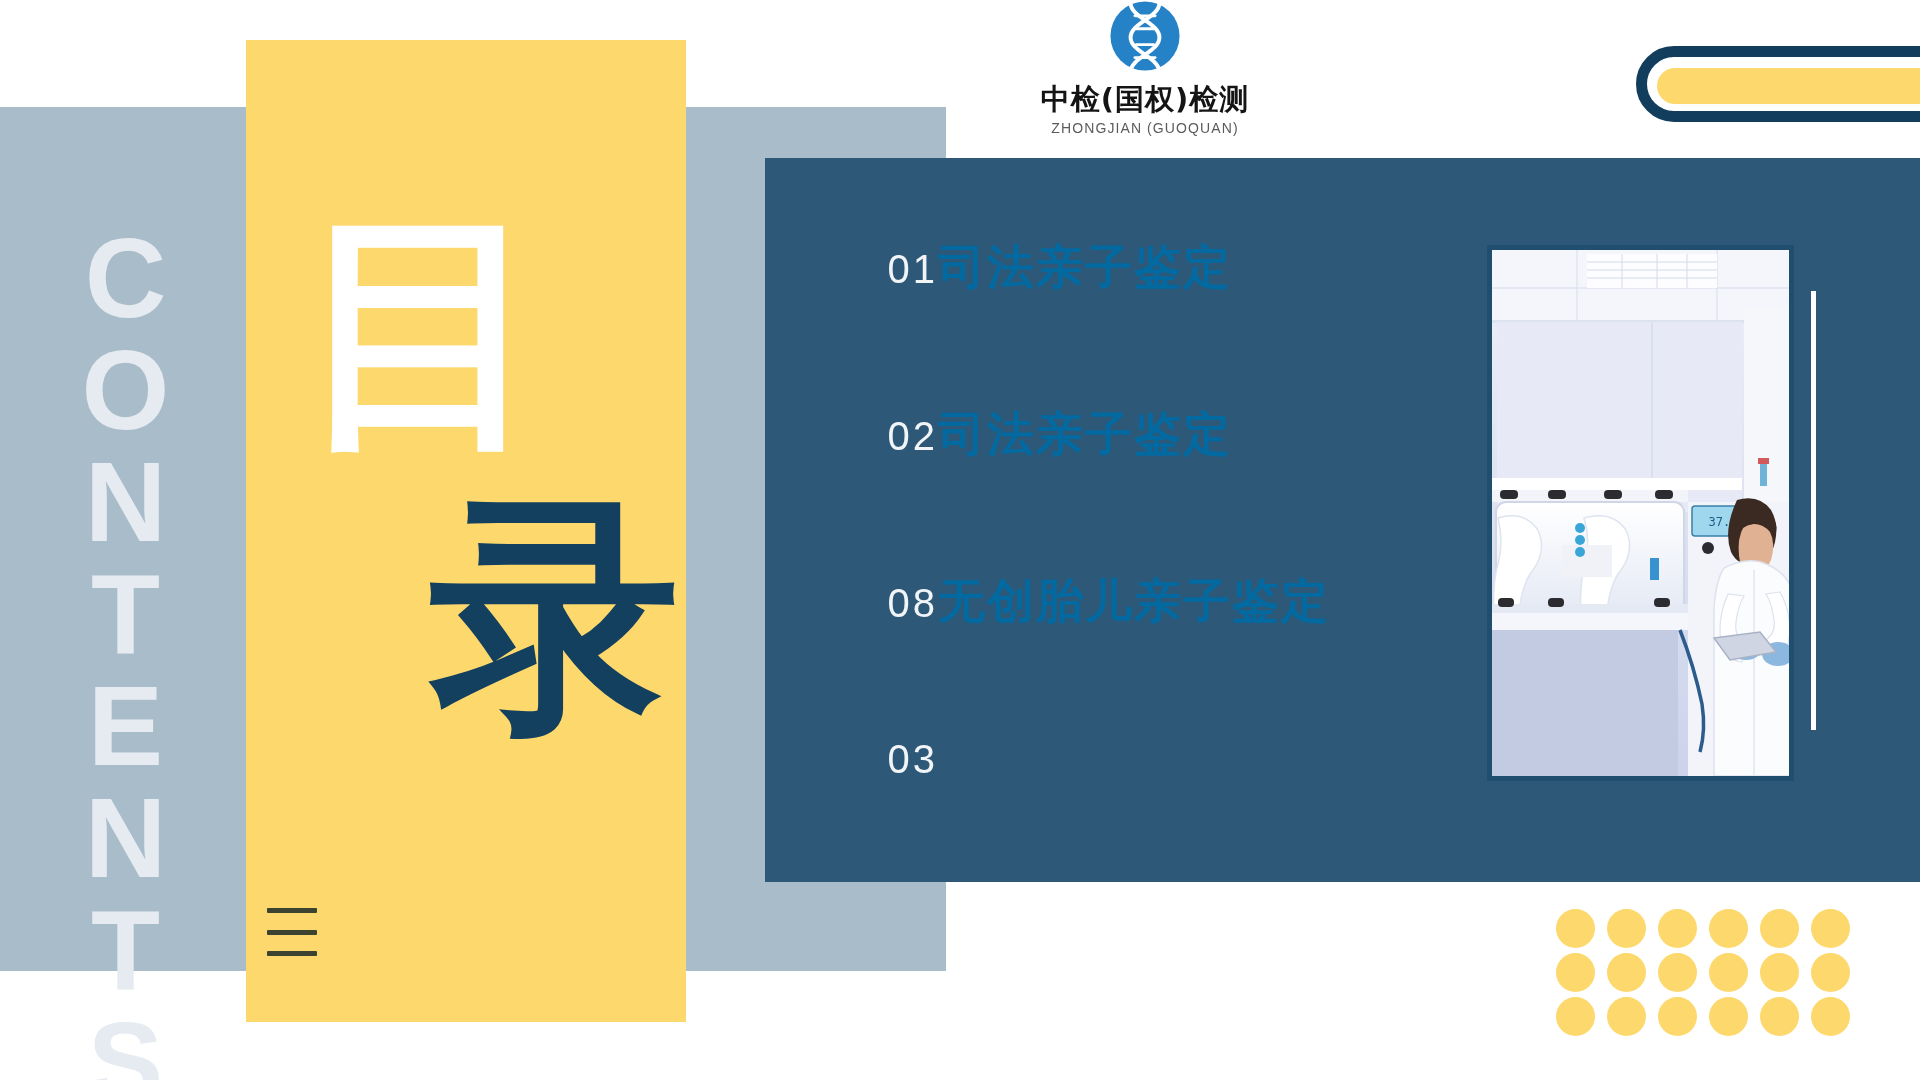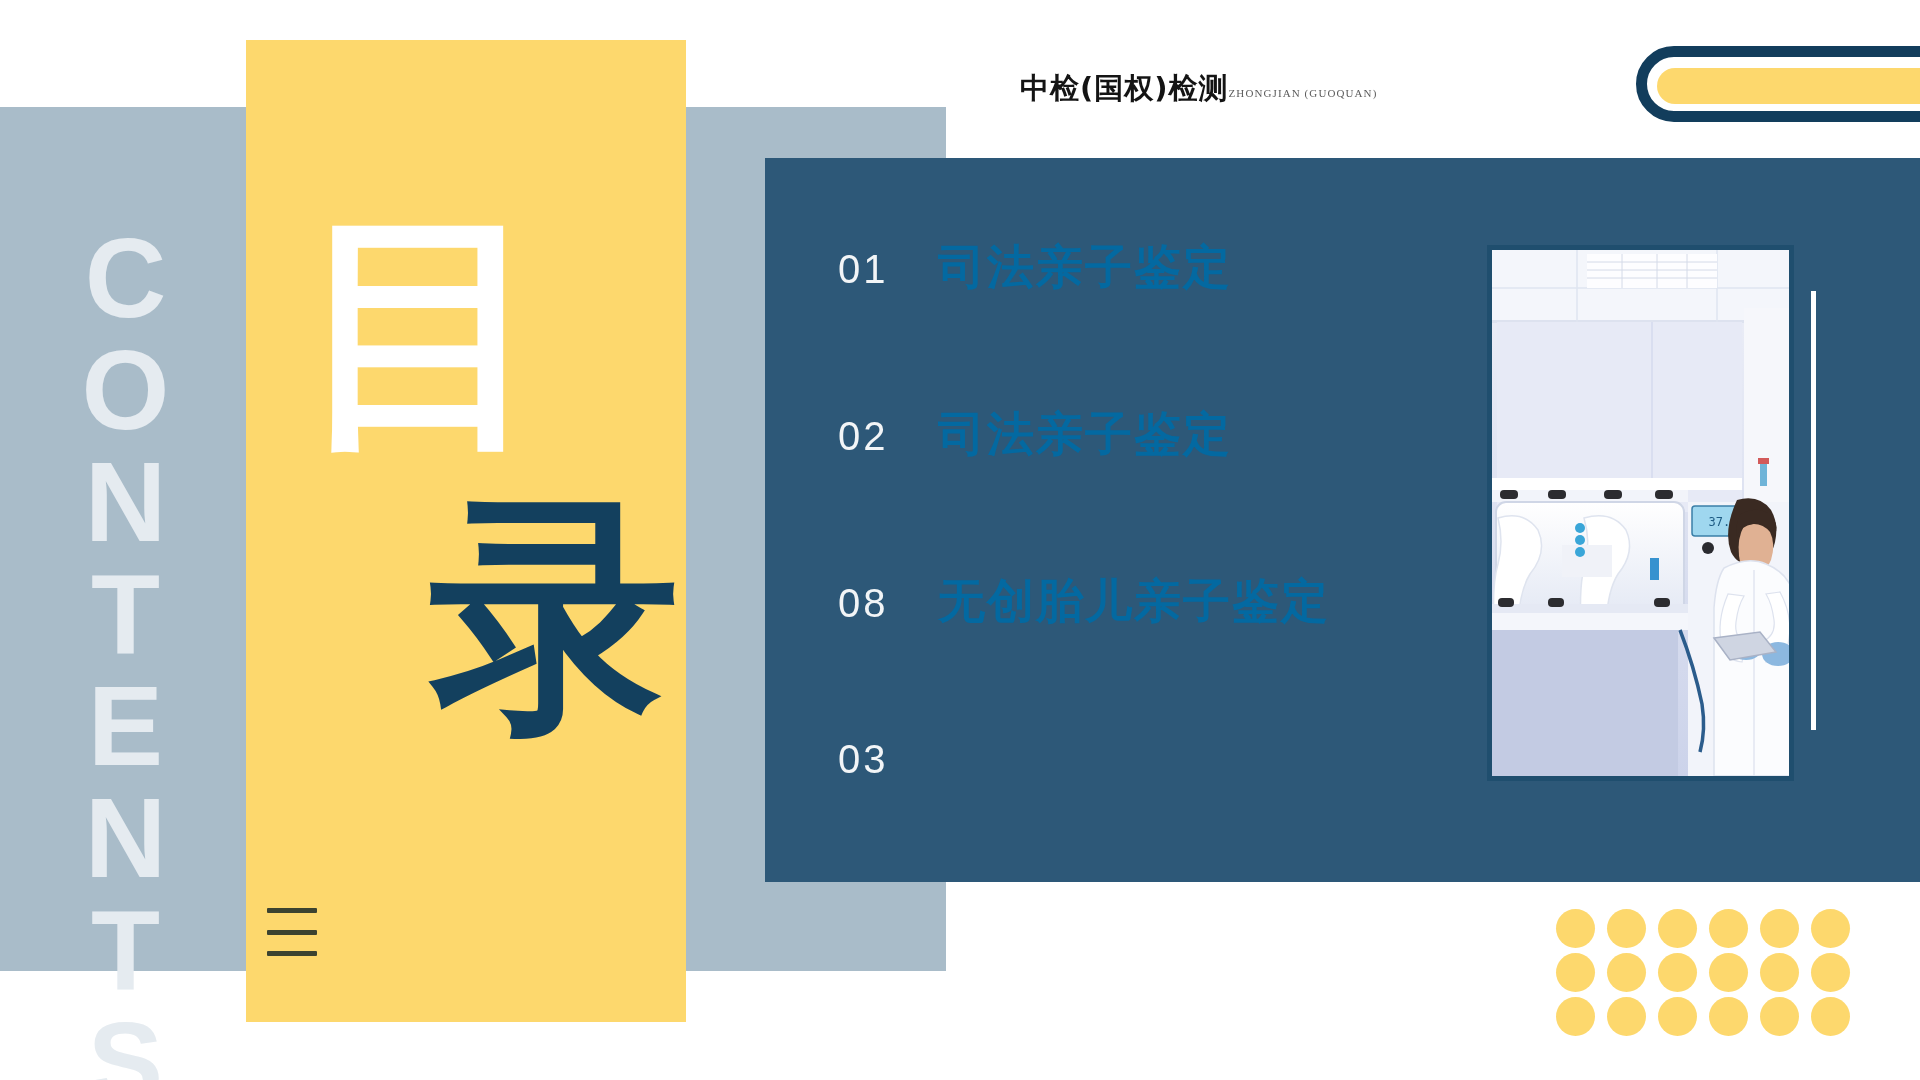--- a/index.html
+++ b/index.html
@@ -87,40 +87,40 @@
     background:#3c4330;
     border-radius:1px;
   }
 
   
   .logo {
     position:absolute;
     left:1020px; top:0px;
     width:250px; height:170px;
     display:flex;
-    flex-direction:row;
+    flex-direction:column;
     align-items:center;
   }
   .logo-mark {
     width:72px; height:72px;
     margin-top:0px;
   }
   .logo-name {
     margin-top:8px;
     font-family:"DejaVu Sans", sans-serif;
     font-weight:700;
     font-size:29px;
     letter-spacing:1px;
     color:#141414;
     white-space:nowrap;
   }
   .logo-sub {
-    margin-top:16px;
-    font-family:Liberation Serif, serif;
-    font-size:11px;
+    margin-top:0;
+    font-family:Liberation Sans, sans-serif;
+    font-size:14px;
     letter-spacing:1.1px;
     color:#5b5b5b;
     white-space:nowrap;
   }
 
   
   .pill-outer {
     position:absolute;
     left:1636px; top:46px;
     width:330px; height:76px;
@@ -141,20 +141,21 @@
     position:absolute;
     left:765px; top:158px;
     width:1155px; height:724px;
     background:#2d5878;
   }
 
   .toc {
     position:absolute;
     left:838px; top:236px;
     width:610px;
+    text-align:right;
   }
   .toc-row {
     display:flex;
     align-items:baseline;
     height:167px;
   }
   .toc-num {
     font-family:"Liberation Sans", sans-serif;
     font-weight:400;
     font-size:40px;

